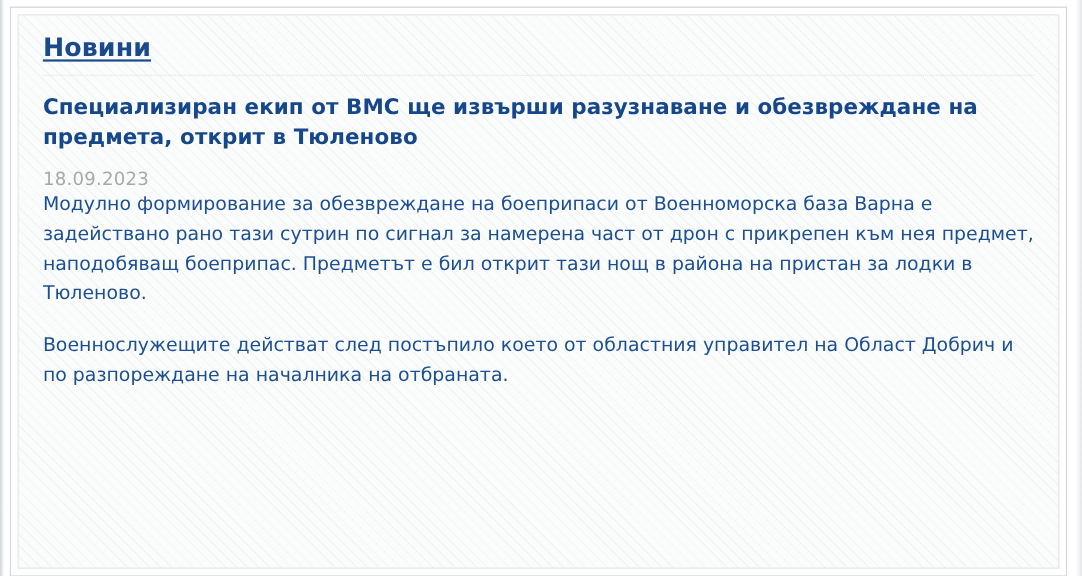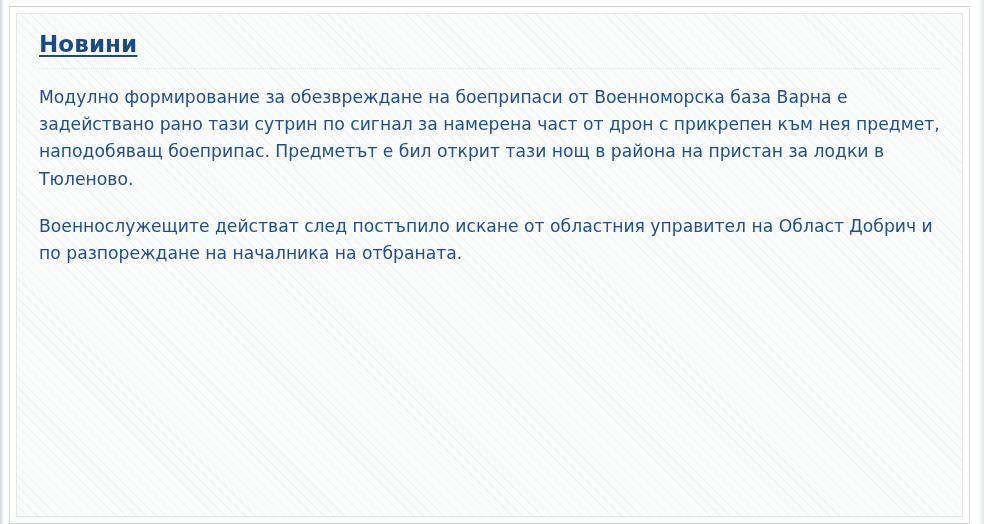--- a/index.html
+++ b/index.html
@@ -135,23 +135,25 @@
 <div class="viewport">
   <div class="outer-box">
     <div class="panel">
 
       <h2 class="section-heading"><span class="heading-link">Новини</span></h2>
 
       <hr class="heading-rule">
 
       <div class="article">
 
+        <h1 class="article-title">Специализиран екип от ВМС ще извърши разузнаване и обезвреждане на предмета, открит в Тюленово</h1>
 
+        <div class="article-date">18.09.2023</div>
 
         <div class="article-body">
           <p>Модулно формирование за обезвреждане на боеприпаси от Военноморска база Варна е задействано рано тази сутрин по сигнал за намерена част от дрон с прикрепен към нея предмет, наподобяващ боеприпас. Предметът е бил открит тази нощ в района на пристан за лодки в Тюленово.</p>
-          <p>Военнослужещите действат след постъпило искане от областния управител на Област Добрич и по разпореждане на началника на отбраната.</p>
+          <p>Военнослужещите действат след постъпило което от областния управител на Област Добрич и по разпореждане на началника на отбраната.</p>
         </div>
 
       </div>
     </div>
   </div>
 </div>
 
 </body></html>

